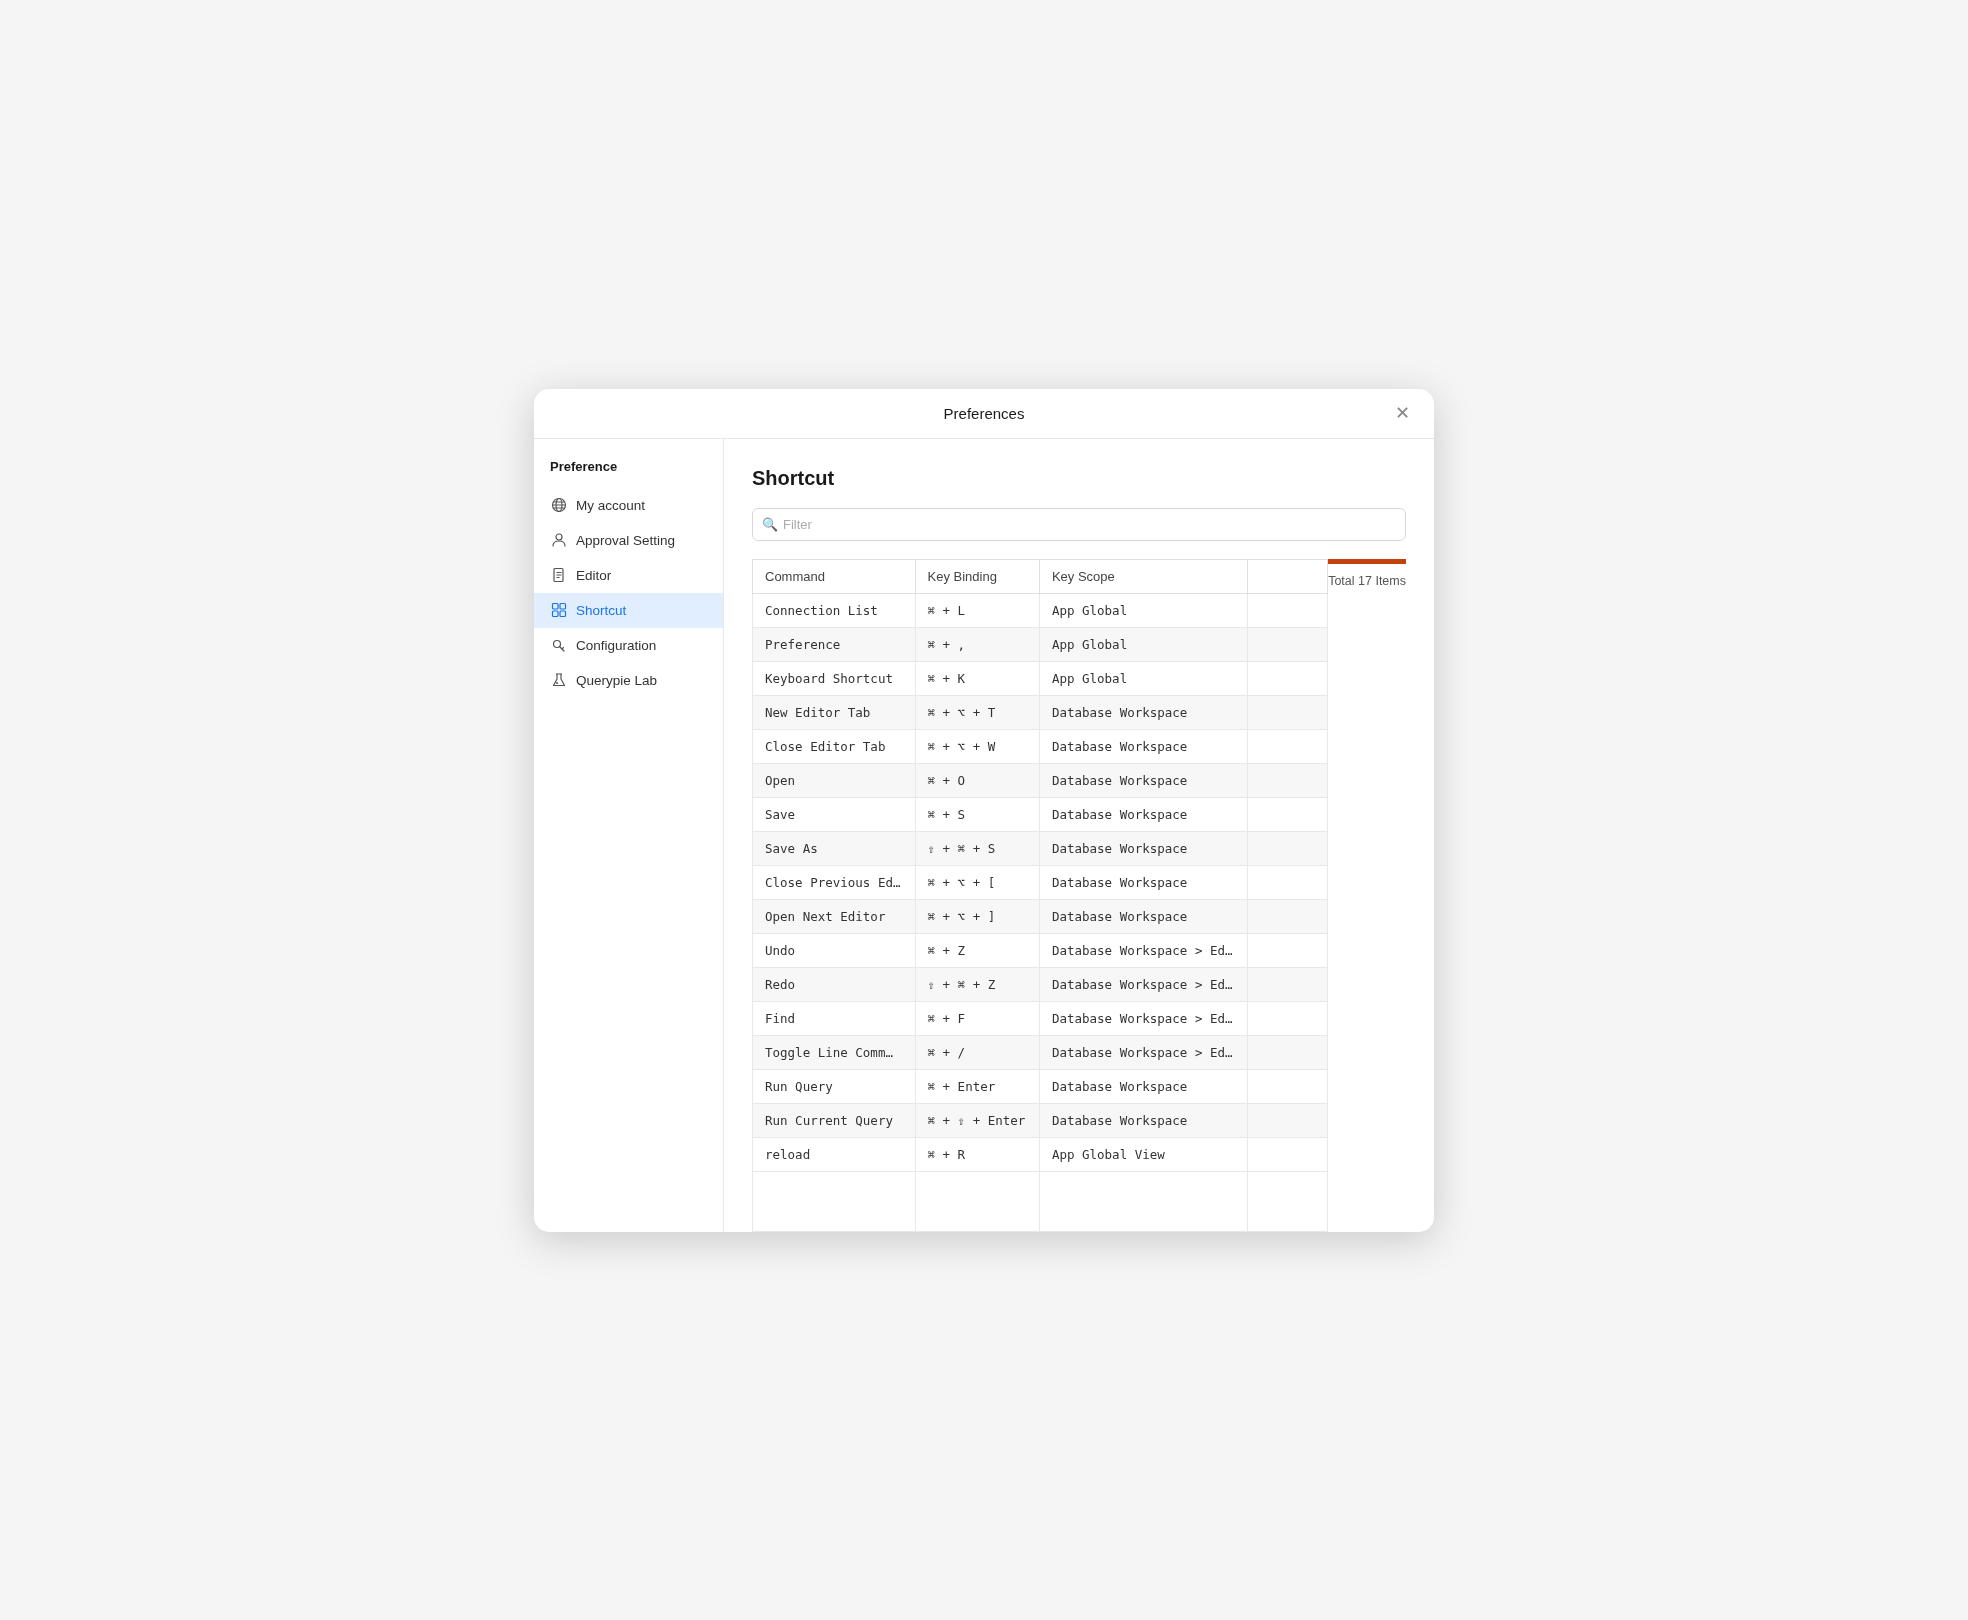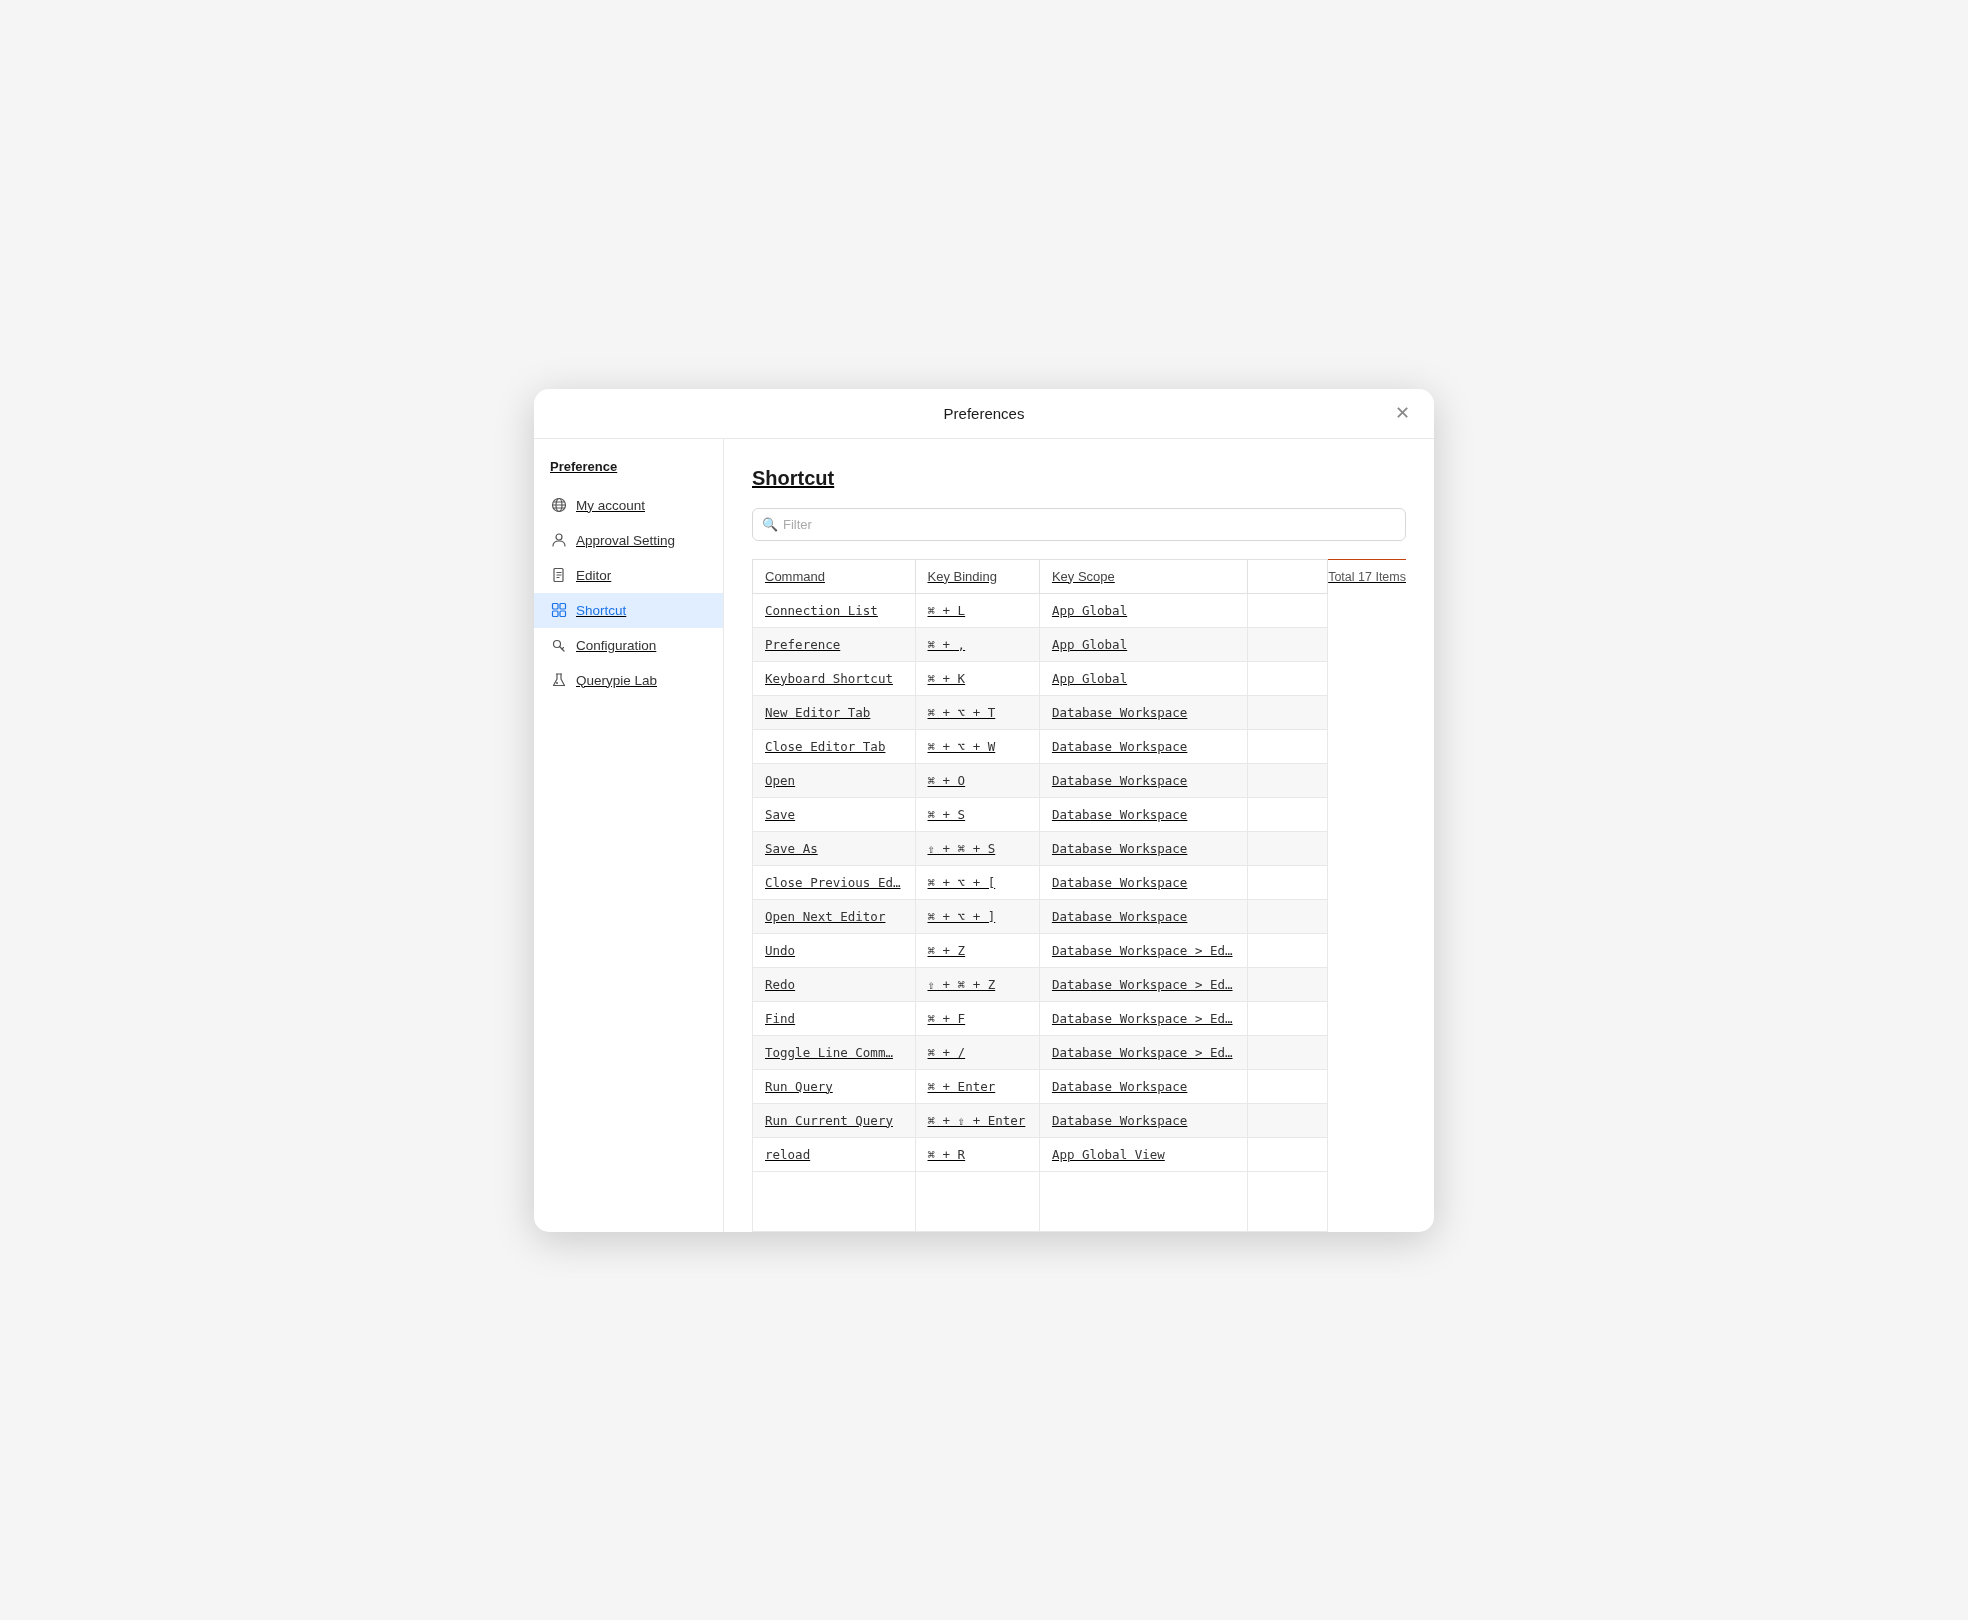--- a/index.html
+++ b/index.html
@@ -44,21 +44,20 @@
       cursor: pointer;
       color: #888;
       font-size: 18px;
       line-height: 1;
       padding: 2px 6px;
       border-radius: 4px;
     }
     .modal-body {
       display: flex;
       flex: 1;
-      text-decoration: underline;
     }
     .sidebar {
       width: 190px;
       border-right: 1px solid #e8e8e8;
       padding: 20px 0;
       flex-shrink: 0;
     }
     .sidebar-section-title {
       font-size: 13px;
       font-weight: 600;
@@ -144,21 +143,21 @@
       color: #333;
       font-family: 'SF Mono', 'Menlo', 'Monaco', 'Consolas', monospace;
       font-size: 12.5px;
     }
     .shortcut-table tr:nth-child(even) td { background: #f7f7f7; }
     .shortcut-table tr:nth-child(odd) td { background: #ffffff; }
     .table-footer {
       padding: 10px 0;
       font-size: 12.5px;
       color: #555;
-      border-top: 1px solid #c2410c;
+      border-top: 5px solid #c2410c;
       margin-top: 0;
     }
     .table-wrapper {
       flex: 1;
       display: flex;
       flex-direction: row;
     }
     .empty-row td {
       height: 60px;
       background: #fff !important;

